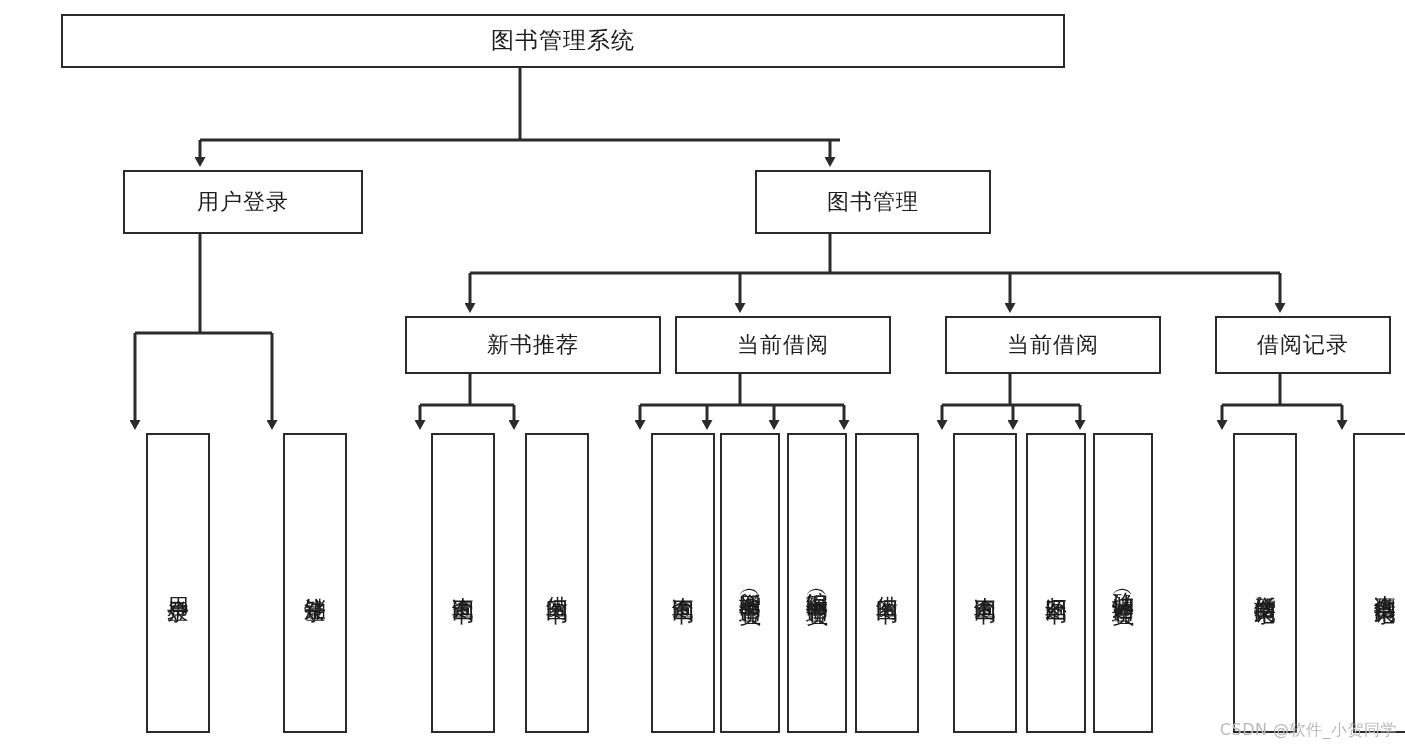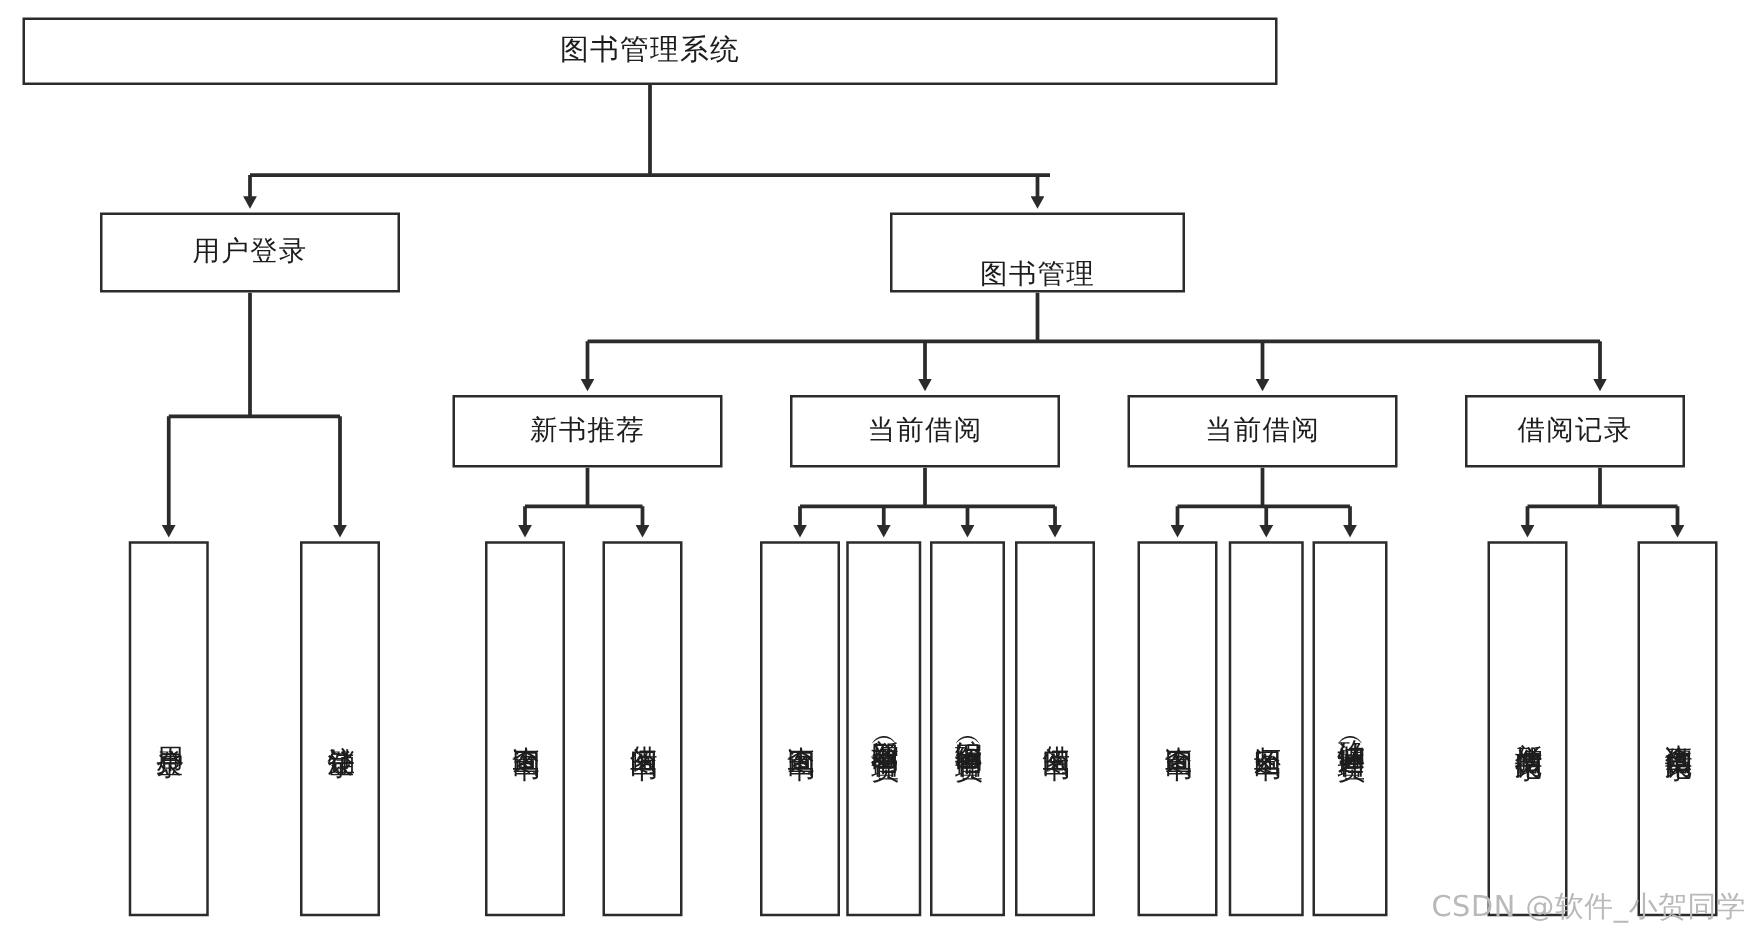--- a/index.html
+++ b/index.html
@@ -27,20 +27,21 @@
   }
   .node {
     position: absolute;
     box-sizing: border-box;
     border: 2px solid #2b2b2b;
     background: #ffffff;
     display: flex;
     align-items: center;
     justify-content: center;
     color: #1d1d1d;
+    margin-left: 43px;
   }
   .node.h {
     font-size: 22px;
     letter-spacing: 1px;
     line-height: 1.1;
   }
   .node.root {
     font-size: 23px;
   }
   .node.v {
@@ -56,21 +57,21 @@
     writing-mode: vertical-rl;
     text-orientation: upright;
     display: block;
     white-space: normal;
     text-align: center;
   }
   .watermark {
     position: absolute;
     right: 8px;
     bottom: 6px;
-    font-size: 23px;
+    font-size: 16px;
     color: #b9b9b9;
     letter-spacing: 0.5px;
     white-space: nowrap;
   }
 </style>
 </head>
 <body>
 
 <div id="canvas">
 
@@ -125,25 +126,25 @@
     </g>
   </svg>
 
   <div class="node h root" style="left:18px; top:14px; width:1004px; height:54px;">
     <span>图书管理系统</span>
   </div>
 
   <div class="node h" style="left:80px; top:170px; width:240px; height:64px;">
     <span>用户登录</span>
   </div>
-  <div class="node h" style="left:712px; top:170px; width:236px; height:64px;align-items:flex-end;">
+  <div class="node h" style="left:712px; top:170px; width:236px; height:64px;">
     <span>图书管理</span>
   </div>
 
-  <div class="node h" style="left:362px; top:316px; width:216px; height:58px;align-items:center;">
+  <div class="node h" style="left:362px; top:316px; width:256px; height:58px;align-items:center;">
     <span>新书推荐</span>
   </div>
   <div class="node h" style="left:632px; top:316px; width:216px; height:58px;">
     <span>当前借阅</span>
   </div>
   <div class="node h" style="left:902px; top:316px; width:216px; height:58px;">
     <span>当前借阅</span>
   </div>
   <div class="node h" style="left:1172px; top:316px; width:176px; height:58px;">
     <span>借阅记录</span>

